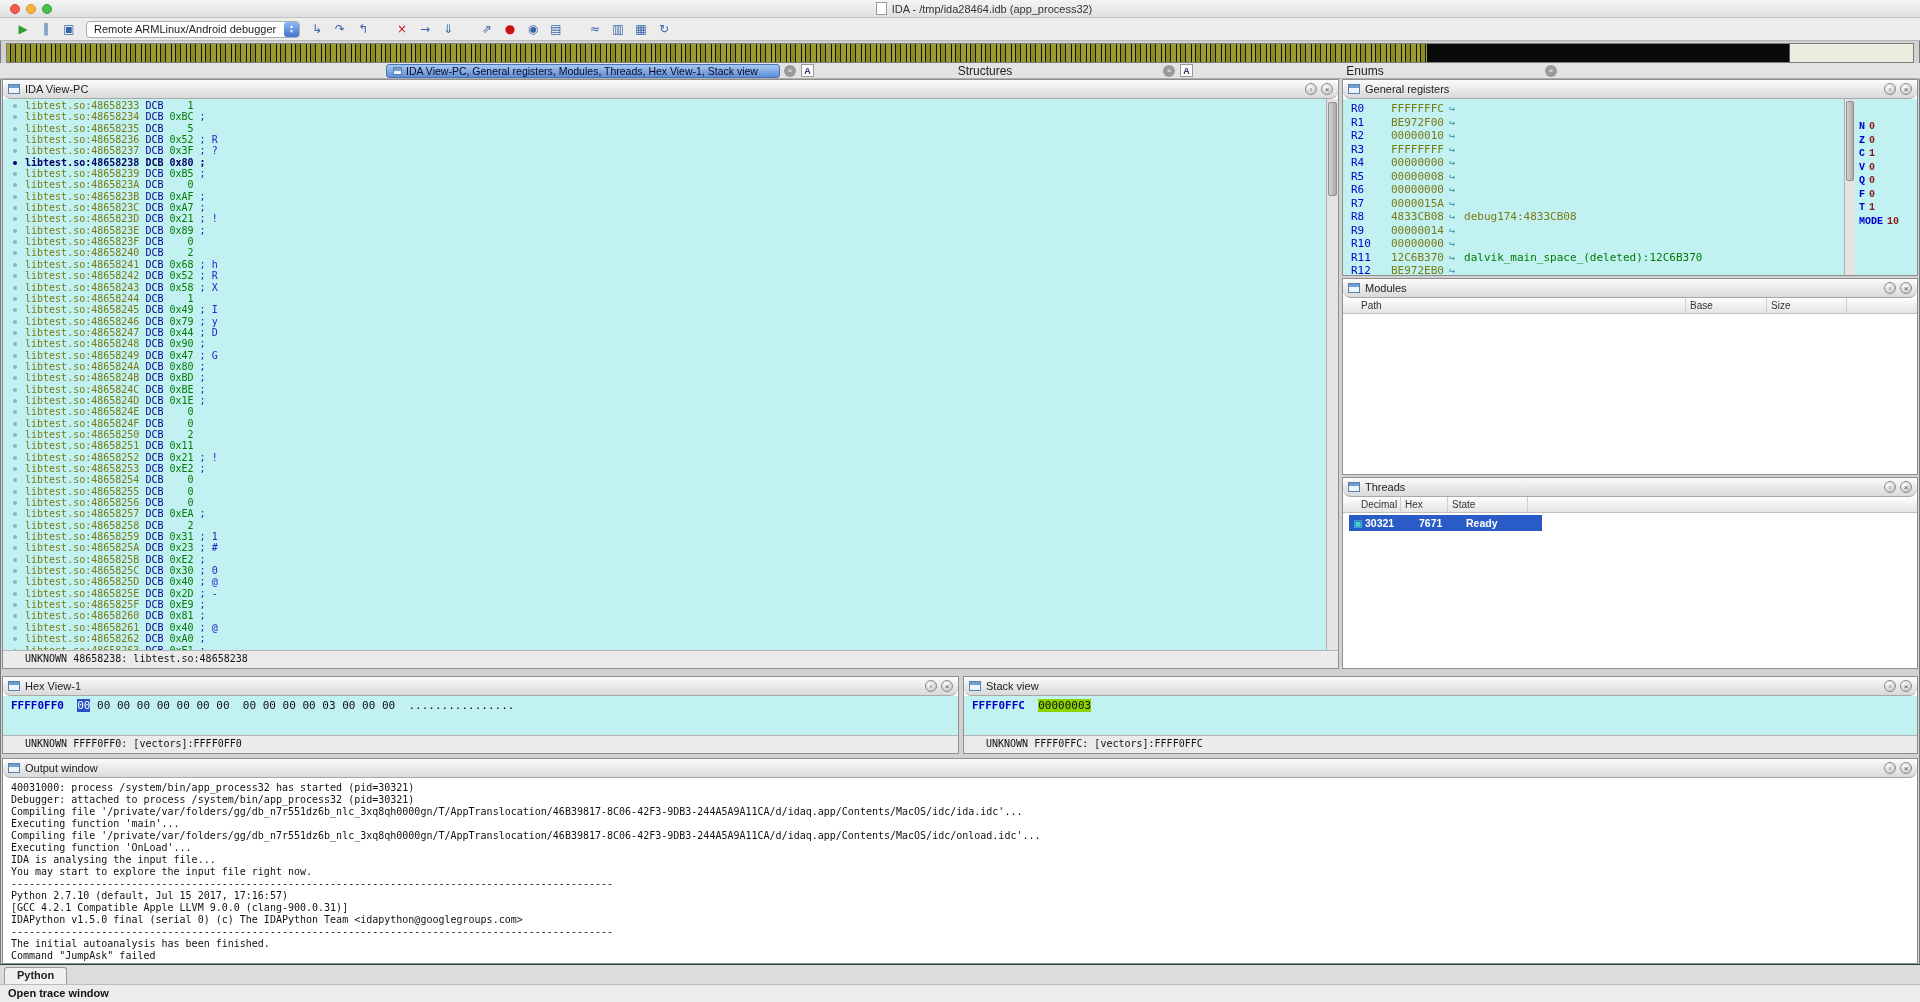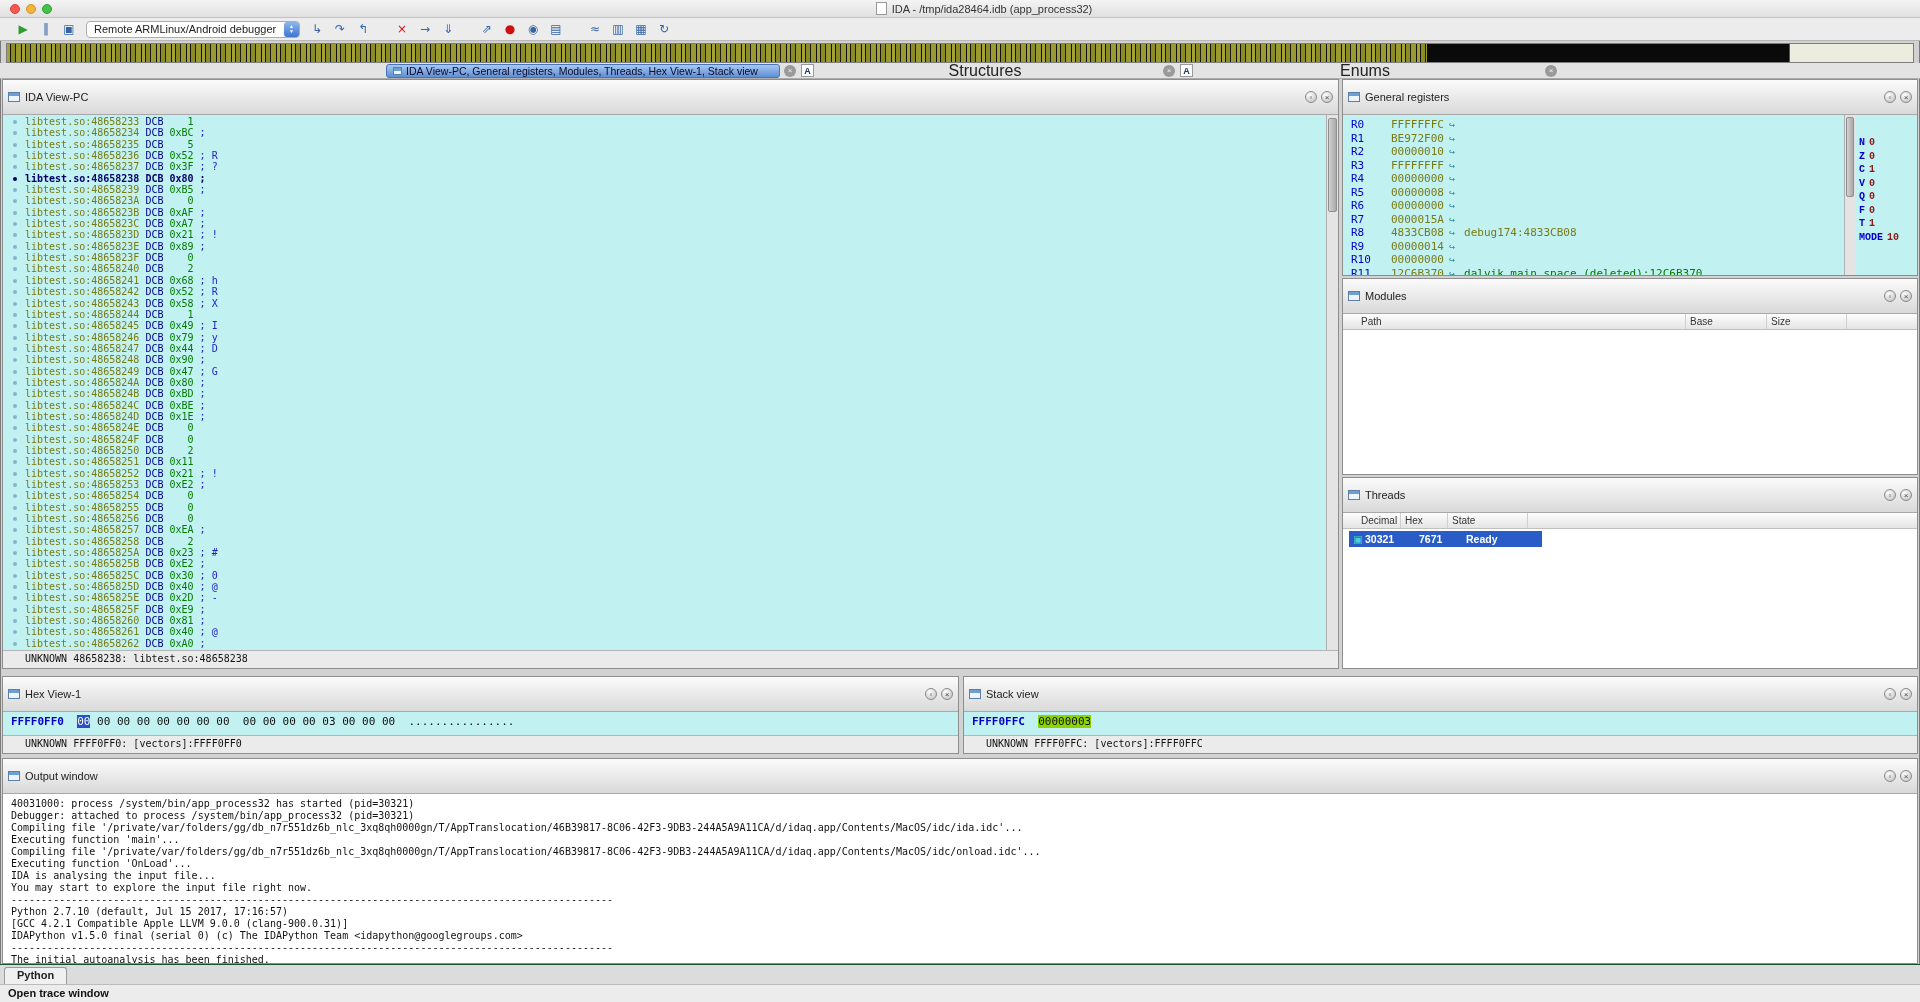--- a/index.html
+++ b/index.html
@@ -28,25 +28,25 @@
   .nb-stripes{position:absolute;left:0;top:0;bottom:0;width:74.5%;background:repeating-linear-gradient(90deg,#a3a335 0 3px,#14140a 3px 4px,#8c8c26 4px 8px,#1c1c10 8px 9px,#9a9a30 9px 14px,#101008 14px 15px);}
   .nb-black{position:absolute;left:74.5%;top:0;bottom:0;width:19%;background:#0a0a0a;}
   .nb-light{position:absolute;left:93.5%;top:0;bottom:0;right:0;background:#ededdf;border-left:1px solid #555;}
   .nb-marker{position:absolute;left:2px;top:19px;width:0;height:0;border-left:4px solid transparent;border-right:4px solid transparent;border-top:5px solid #222;}
 
   
   #tabbar{position:absolute;left:0;top:63px;width:1920px;height:16px;background:#e3e3e3;border-bottom:1px solid #adadad;box-sizing:border-box;}
   .tab.active{position:absolute;left:386px;top:1px;width:394px;height:14px;background:linear-gradient(#a8c8f0,#5e8ed6);border:1px solid #4a74b8;border-radius:3px;display:flex;align-items:center;gap:4px;padding:0 6px;font-size:10.5px;color:#0a0a28;box-sizing:border-box;white-space:nowrap;overflow:hidden;}
   .tclose{position:absolute;top:2px;width:12px;height:12px;border-radius:50%;background:#9a9a9a;color:#f4f4f4;font-size:8px;line-height:12px;text-align:center;}
   .taicon{position:absolute;top:1px;width:13px;height:13px;border:1px solid #9a9a9a;background:#fdfdfd;color:#223366;font-weight:bold;font-size:9px;line-height:12px;text-align:center;box-sizing:border-box;}
-  .tablabel{position:absolute;top:1px;height:14px;text-align:center;font-size:16px;line-height:14px;color:#222;}
+  .tablabel{position:absolute;top:1px;height:14px;text-align:center;font-size:12px;line-height:14px;color:#222;}
 
   
   .panel{position:absolute;background:#fff;border:1px solid #8e8e8e;display:flex;flex-direction:column;box-sizing:border-box;}
-  .phead{height:18px;background:linear-gradient(#fbfbfb,#d9d9d9);border-bottom:1px solid #a8a8a8;display:flex;align-items:center;padding:8px 5px;gap:5px;flex:none;}
+  .phead{height:18px;background:linear-gradient(#fbfbfb,#d9d9d9);border-bottom:1px solid #a8a8a8;display:flex;align-items:center;padding:0 5px;gap:5px;flex:none;border-radius:8px;}
   .ptitle{font-size:11px;color:#222;white-space:nowrap;}
   .pbtns{margin-left:auto;display:flex;gap:4px;}
   .pbtn{width:12px;height:12px;border-radius:50%;background:radial-gradient(circle at 35% 30%,#fdfdfd,#bdbdbd);border:1px solid #8a8a8a;font-size:8px;line-height:11px;text-align:center;color:#444;box-sizing:border-box;}
   .winicon{width:12px;height:10px;border:1px solid #5b7fa6;background:#eef4fb;position:relative;display:inline-block;flex:none;box-sizing:border-box;}
   .winicon::before{content:"";position:absolute;left:0;right:0;top:0;height:3px;background:#6f9fd0;}
   .winicon.small{width:9px;height:8px;}
   .pbody{flex:1;position:relative;overflow:hidden;}
   .cyan{background:#c2f1f1;}
   .pstatus{flex:none;height:17px;line-height:16px;background:#ebebeb;border-top:1px solid #b5b5b5;font-family:"DejaVu Sans Mono",monospace;font-size:10px;padding-left:22px;color:#111;}
   .vscroll{position:absolute;top:0;bottom:0;right:0;width:12px;background:#e4e4e4;border-left:1px solid #b0b0b0;box-sizing:border-box;}
@@ -229,20 +229,21 @@
           <div class="dline"><span class="addr">libtest.so:4865824F</span><span class="kw"> DCB </span><span class="decv">   0</span></div>
           <div class="dline"><span class="addr">libtest.so:48658250</span><span class="kw"> DCB </span><span class="decv">   2</span></div>
           <div class="dline"><span class="addr">libtest.so:48658251</span><span class="kw"> DCB </span><span class="hexv">0x11</span></div>
           <div class="dline"><span class="addr">libtest.so:48658252</span><span class="kw"> DCB </span><span class="hexv">0x21</span><span class="com"> ; !</span></div>
           <div class="dline"><span class="addr">libtest.so:48658253</span><span class="kw"> DCB </span><span class="hexv">0xE2</span><span class="com"> ;</span></div>
           <div class="dline"><span class="addr">libtest.so:48658254</span><span class="kw"> DCB </span><span class="decv">   0</span></div>
           <div class="dline"><span class="addr">libtest.so:48658255</span><span class="kw"> DCB </span><span class="decv">   0</span></div>
           <div class="dline"><span class="addr">libtest.so:48658256</span><span class="kw"> DCB </span><span class="decv">   0</span></div>
           <div class="dline"><span class="addr">libtest.so:48658257</span><span class="kw"> DCB </span><span class="hexv">0xEA</span><span class="com"> ;</span></div>
           <div class="dline"><span class="addr">libtest.so:48658258</span><span class="kw"> DCB </span><span class="decv">   2</span></div>
+          <div class="dline"><span class="addr">libtest.so:48658259</span><span class="kw"> DCB </span><span class="hexv">0x31</span><span class="com"> ; 1</span></div>
           <div class="dline"><span class="addr">libtest.so:4865825A</span><span class="kw"> DCB </span><span class="hexv">0x23</span><span class="com"> ; #</span></div>
           <div class="dline"><span class="addr">libtest.so:4865825B</span><span class="kw"> DCB </span><span class="hexv">0xE2</span><span class="com"> ;</span></div>
           <div class="dline"><span class="addr">libtest.so:4865825C</span><span class="kw"> DCB </span><span class="hexv">0x30</span><span class="com"> ; 0</span></div>
           <div class="dline"><span class="addr">libtest.so:4865825D</span><span class="kw"> DCB </span><span class="hexv">0x40</span><span class="com"> ; @</span></div>
           <div class="dline"><span class="addr">libtest.so:4865825E</span><span class="kw"> DCB </span><span class="hexv">0x2D</span><span class="com"> ; -</span></div>
           <div class="dline"><span class="addr">libtest.so:4865825F</span><span class="kw"> DCB </span><span class="hexv">0xE9</span><span class="com"> ;</span></div>
           <div class="dline"><span class="addr">libtest.so:48658260</span><span class="kw"> DCB </span><span class="hexv">0x81</span><span class="com"> ;</span></div>
           <div class="dline"><span class="addr">libtest.so:48658261</span><span class="kw"> DCB </span><span class="hexv">0x40</span><span class="com"> ; @</span></div>
           <div class="dline"><span class="addr">libtest.so:48658262</span><span class="kw"> DCB </span><span class="hexv">0xA0</span><span class="com"> ;</span></div>
           <div class="dline"><span class="addr">libtest.so:48658263</span><span class="kw"> DCB </span><span class="hexv">0xE1</span><span class="com"> ;</span></div>

